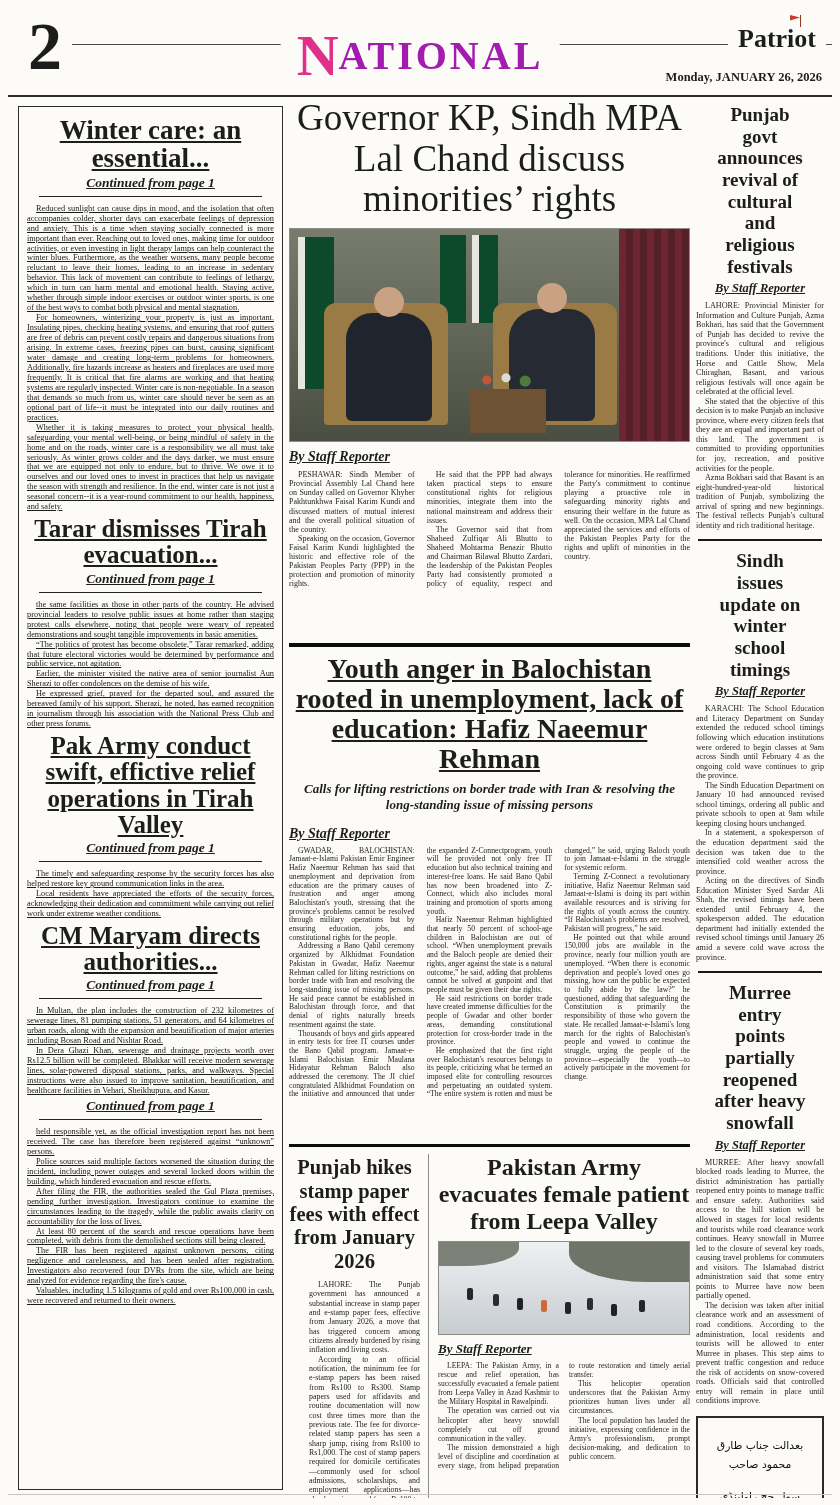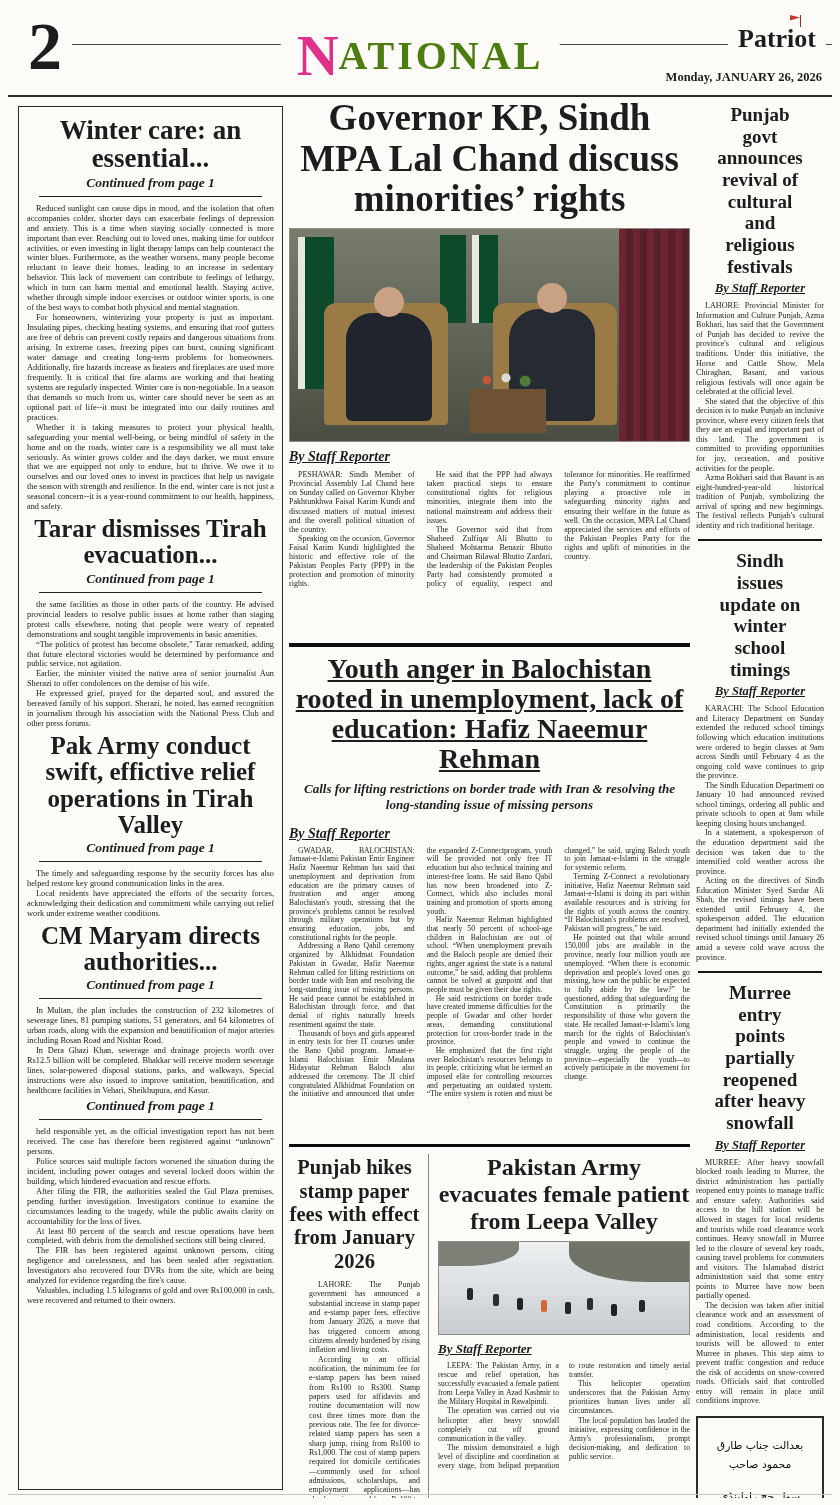--- a/index.html
+++ b/index.html
@@ -6,48 +6,48 @@
   .page{position:relative;width:840px;height:1505px;background:#fcfbf8;margin:0 auto;
         font-family:"Liberation Serif","DejaVu Serif",serif;color:#1d1d1d;overflow:hidden;}
 
   
   .hline{position:absolute;left:64px;right:8px;top:44px;height:1px;background:#4a4a4a;}
   .pageno{position:absolute;left:18px;top:12px;font-size:68px;font-weight:700;line-height:1;
           background:#fcfbf8;padding:0 10px;z-index:2;}
   .section{position:absolute;left:50%;transform:translateX(-50%);top:22px;background:#fcfbf8;
            padding:0 16px;z-index:2;white-space:nowrap;}
   .sec-n{font-size:58px;font-weight:700;vertical-align:-6px;}
-  .sec-rest{font-size:40px;font-weight:600;letter-spacing:3px;color:#4d7c0f;text-align:right;}
+  .sec-rest{font-size:40px;font-weight:600;letter-spacing:3px;color:#a21caf;text-align:right;}
   .masthead{position:absolute;right:14px;top:24px;font-size:26px;font-weight:700;
             background:#fcfbf8;padding:0 10px;z-index:2;}
   .flag-i{position:absolute;top:-9px;right:26px;width:10px;height:8px;background:#c43b2a;
           clip-path:polygon(0 0,100% 30%,0 70%);}
   .flag-pole{position:absolute;top:-9px;right:25px;width:1.5px;height:12px;background:#9c3327;}
   .dateline{position:absolute;right:18px;top:70px;font-size:12.5px;font-weight:700;z-index:2;}
   .header-rule{position:absolute;left:8px;right:8px;top:95px;height:2px;background:#2b2b2b;}
   .footer-rule{position:absolute;left:8px;right:8px;top:1494px;height:1px;background:#c9c6c0;}
 
   
   .para{margin:0;text-indent:9px;text-align:justify;}
   .contd{font-style:italic;font-weight:700;font-size:13.5px;text-align:center;
          border-bottom:1.5px solid #222;padding-bottom:5px;margin:2px 12px 7px;}
   .byline{font-weight:700;font-style:italic;font-size:14px;text-decoration:underline;
           margin:7px 0 5px;}
 
   
   .leftcol{position:absolute;left:18px;top:106px;width:265px;height:1384px;
            border:1.5px solid #2b2b2b;padding:5px 8px;box-sizing:border-box;
-           display:flex;flex-direction:column;overflow:hidden;}
+           display:flex;flex-direction:column;overflow:hidden;text-decoration:underline;}
   .lc-head{font-size:27px;font-weight:700;text-align:center;line-height:1.05;margin:4px 0 2px;}
   .lc-head.xs{font-size:25px;}
   .body-sm .para{font-size:8.3px;line-height:1.2;color:#191919;}
 
   
   .mid{position:absolute;left:289px;top:98px;width:401px;height:1400px;overflow:hidden;}
-  .lead-head{font-size:37px;font-weight:700;text-align:center;line-height:1.1;margin:0 0 8px;}
+  .lead-head{font-size:37px;font-weight:400;text-align:center;line-height:1.1;margin:0 0 8px;}
   .main-photo{height:212px;position:relative;overflow:hidden;border:1px solid #8d8d85;}
   .mp{position:absolute;display:block;}
   .mp-wall{inset:0;background:linear-gradient(180deg,#787c6d,#5d6153 60%,#4a4e42);}
   .mp-flagL{left:8px;top:8px;width:36px;height:152px;background:linear-gradient(90deg,#e8e6e0 20%,#0d4a2c 20%);}
   .mp-flagC{left:150px;top:6px;width:26px;height:88px;background:#0d4a2c;}
   .mp-flagC2{left:182px;top:6px;width:26px;height:88px;background:linear-gradient(90deg,#e8e6e0 26%,#0d4a2c 26%);}
   .mp-curtain{right:0;top:0;width:70px;height:100%;
       background:repeating-linear-gradient(90deg,#6d2433 0 7px,#552028 7px 14px);}
   .mp-chairL{left:34px;bottom:16px;width:124px;height:122px;background:#9a7b46;border-radius:12px 12px 4px 4px;}
   .mp-chairR{right:72px;bottom:16px;width:124px;height:122px;background:#9a7b46;border-radius:12px 12px 4px 4px;}
@@ -222,21 +222,21 @@
           <i class="sp sp-rock"></i>
           <i class="sp sp-rock2"></i>
           <i class="sp sp-people"></i>
         </div>
         <div class="byline">By Staff Reporter</div>
         <div class="cols2">
             <p class="para">LEEPA: The Pakistan Army, in a rescue and relief operation, has successfully evacuated a female patient from Leepa Valley in Azad Kashmir to the Military Hospital in Rawalpindi.</p>
             <p class="para">The operation was carried out via helicopter after heavy snowfall completely cut off ground communication in the valley.</p>
             <p class="para">The mission demonstrated a high level of discipline and coordination at every stage, from helipad preparation to route restoration and timely aerial transfer.</p>
             <p class="para">This helicopter operation underscores that the Pakistan Army prioritizes human lives under all circumstances.</p>
-            <p class="para">The local population has lauded the initiative, expressing confidence in the Army's professionalism, prompt decision-making, and dedication to public service.</p>
+            <p class="para">The local population has lauded the initiative, expressing confidence in the Army's professionalism, prompt decision-making, and dedication to public concern.</p>
           </div>
       </article>
     </div>
   </section>
 
   <aside class="rightcol">
     <article>
       <h4 class="rc-head">Punjab govt announces revival of cultural and religious festivals</h4>
       <span class="rc-byline">By Staff Reporter</span>
       <div class="rc-body">

